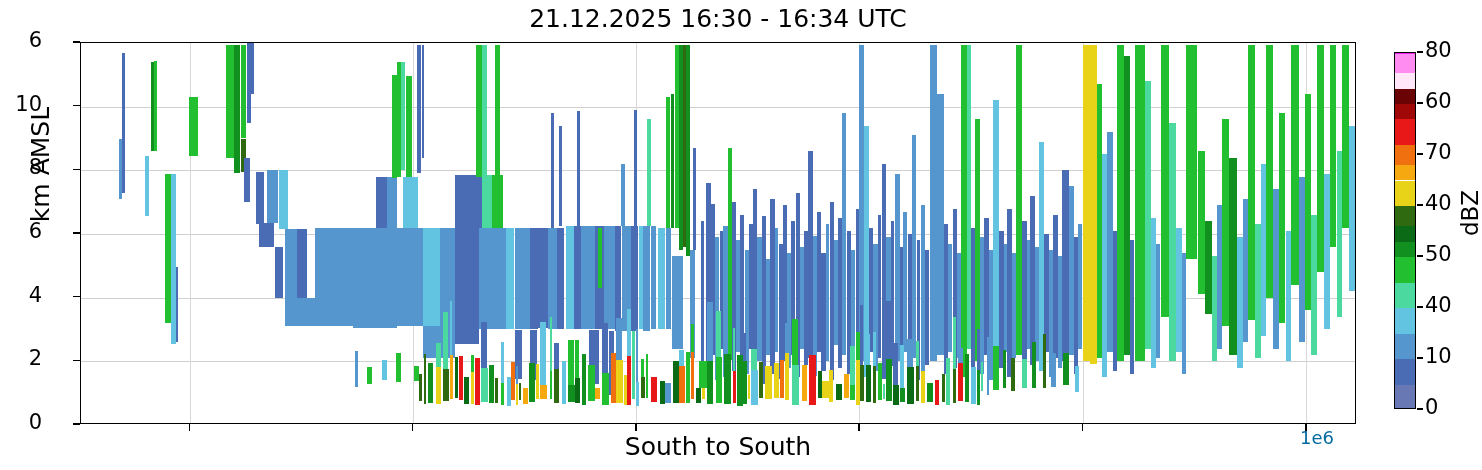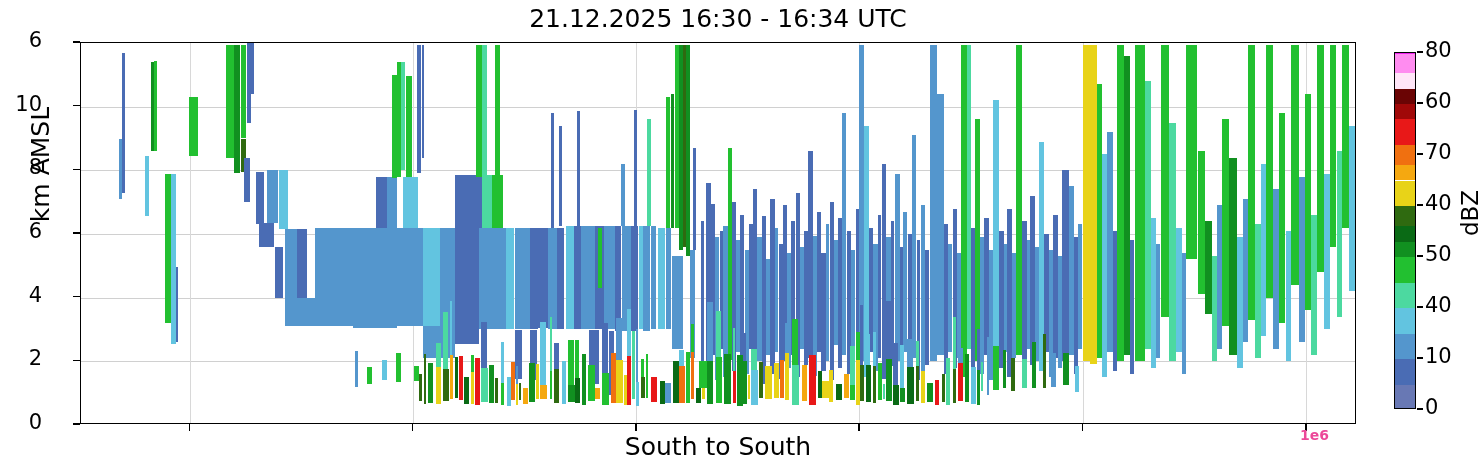--- a/index.html
+++ b/index.html
@@ -122,24 +122,23 @@
     width: 1276px;
     text-align: center;
     font-size: 25px;
     color: #000;
     white-space: nowrap;
   }
   #x-offset-text {
     position: absolute;
     left: 1300px;
     top: 427px;
-    font-size: 14px;
-    color: #ec4899;
-    white-space: nowrap;
-    font-weight: bold;
+    font-size: 18px;
+    color: #0369a1;
+    white-space: nowrap;
   }
 
   
   #colorbar-frame {
     position: absolute;
     left: 1394px;
     top: 52px;
     width: 22px;
     height: 357px;
     border: 1.2px solid #000;

